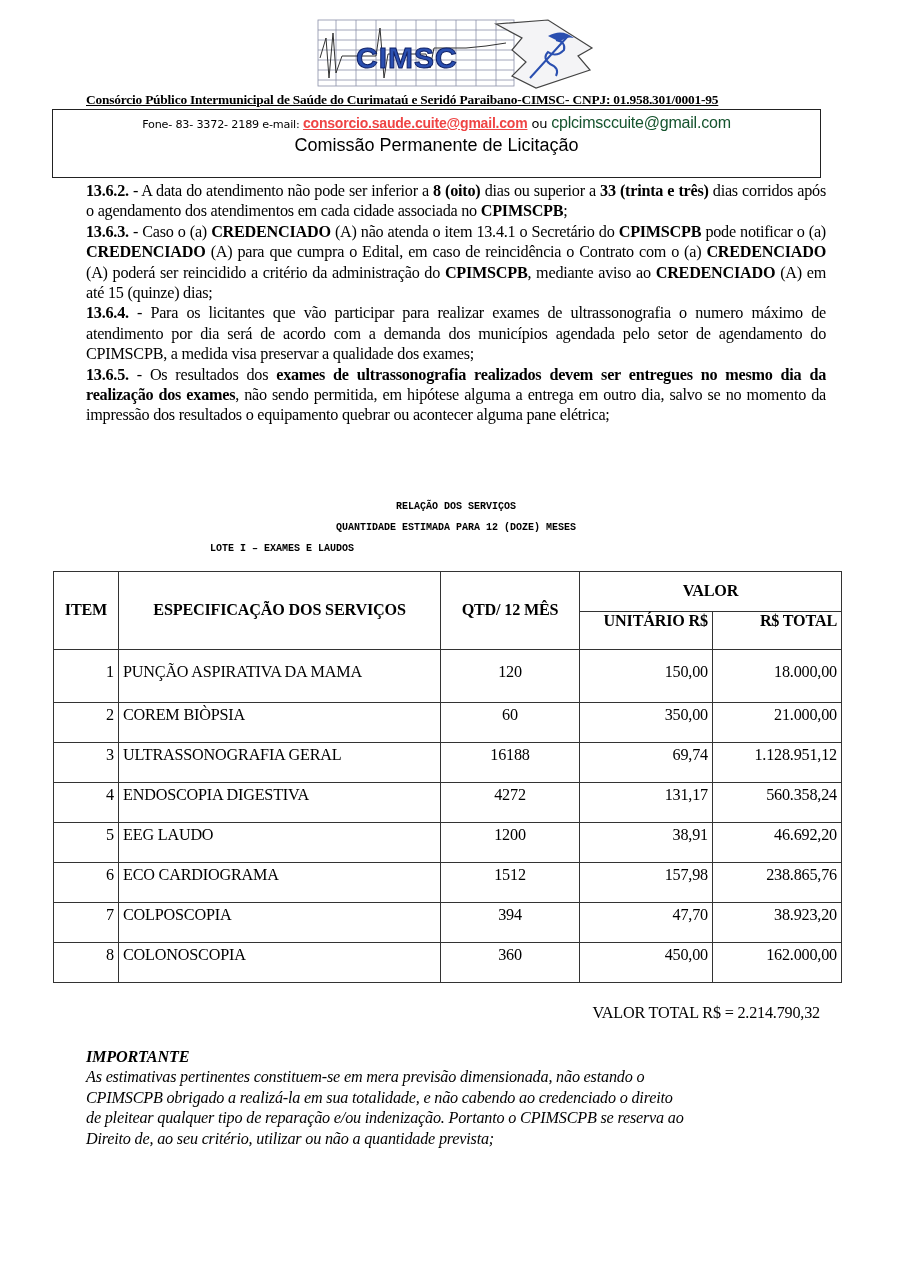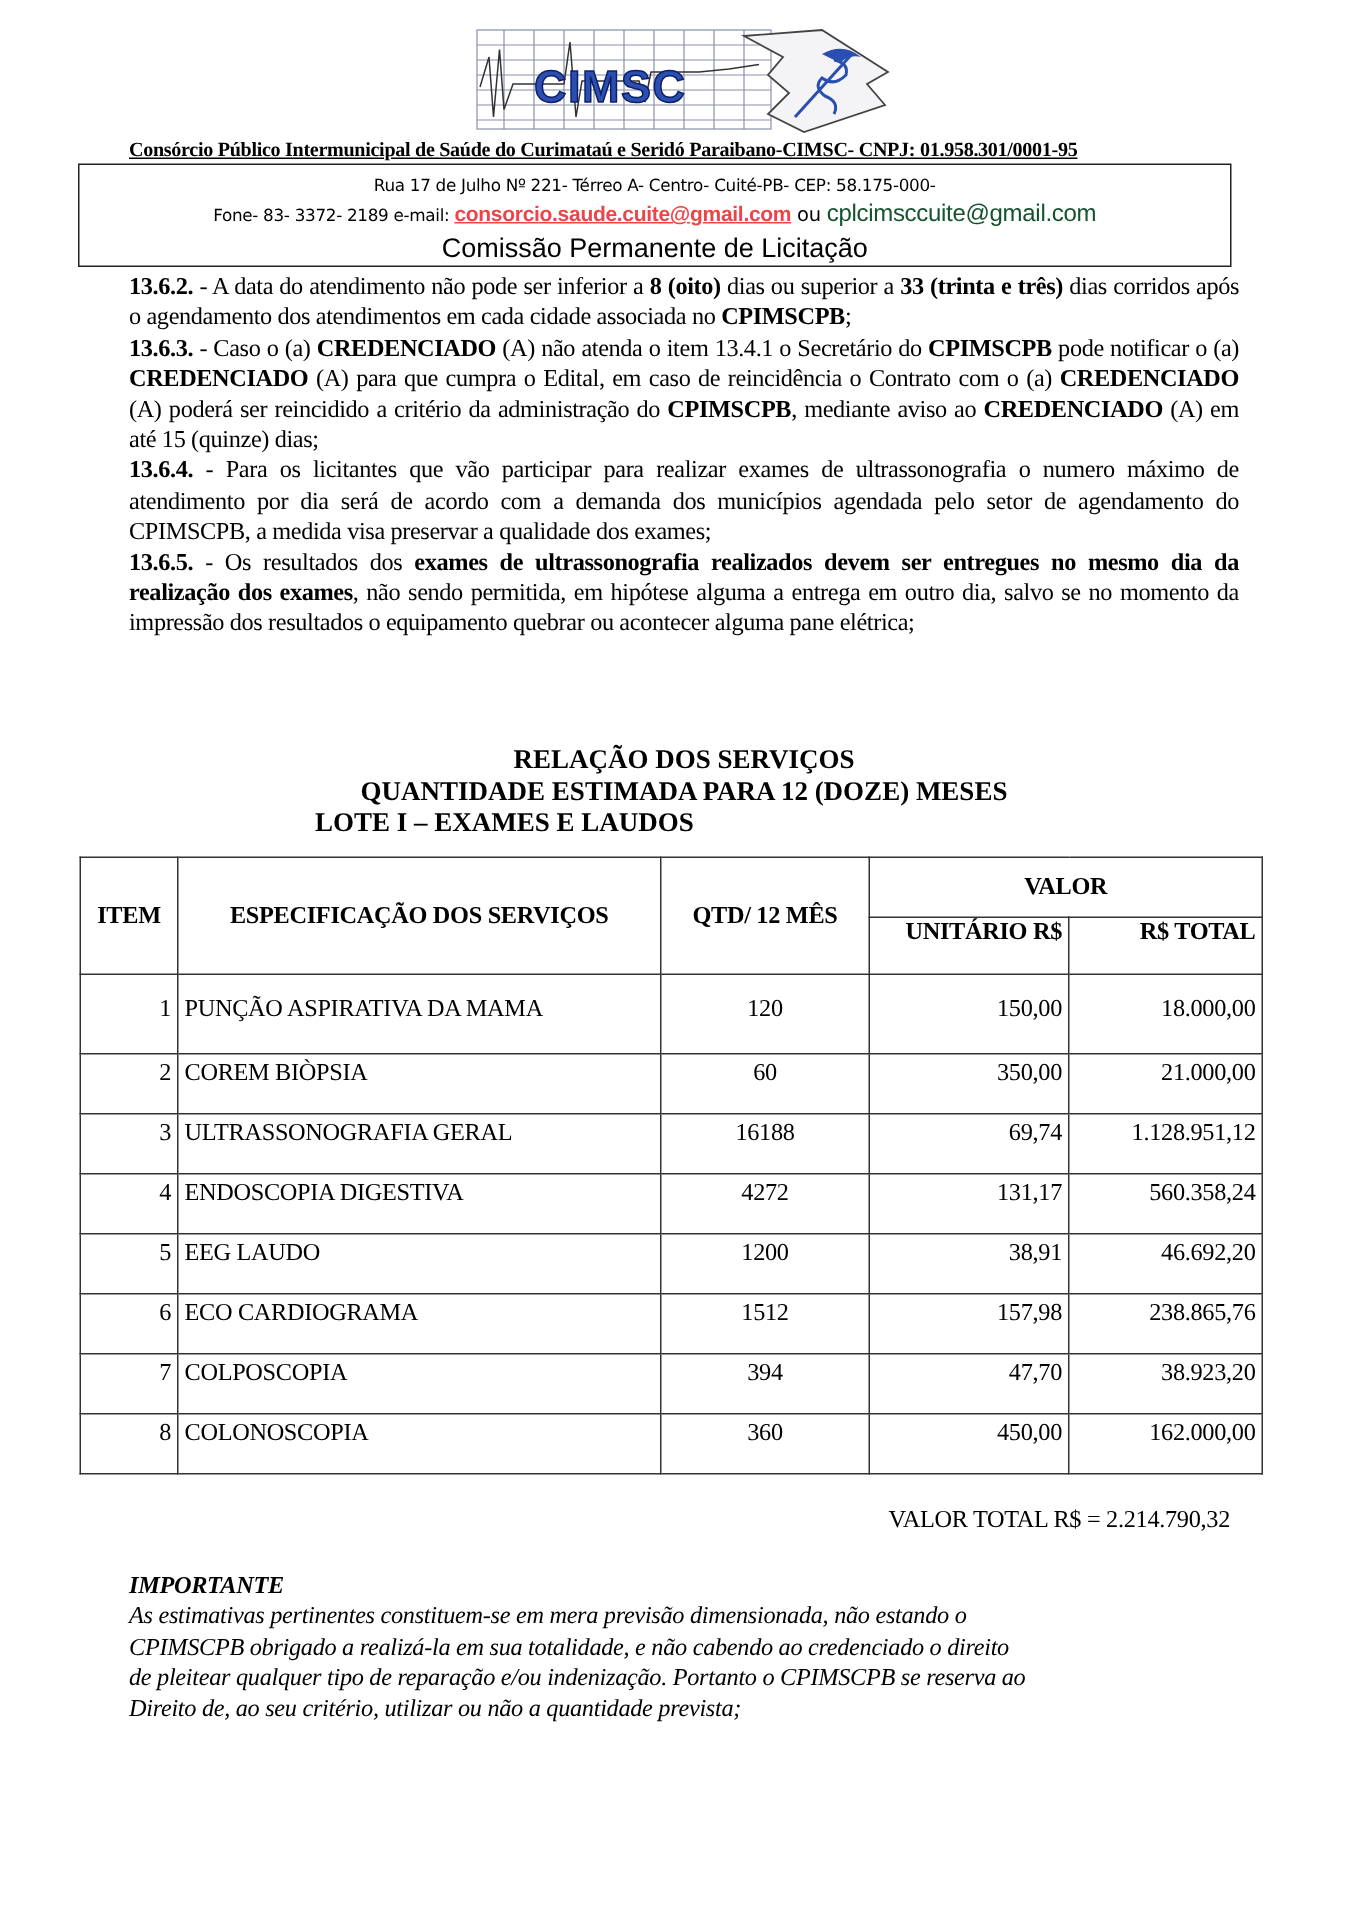--- a/index.html
+++ b/index.html
@@ -13,21 +13,21 @@
                 border: 1.3px solid #222; box-sizing: border-box; text-align: center; }
   .addr { font-family: "DejaVu Sans", sans-serif; font-size: 11.2px; margin-top: 7px; letter-spacing: -0.2px; }
   .contact { font-family: "DejaVu Sans", sans-serif; font-size: 11.2px; margin-top: 4px; letter-spacing: -0.2px; }
   .email1 { font-family: "Liberation Sans", sans-serif; font-weight: bold; font-size: 14px; color: #ef4444; text-decoration: underline; }
   .ou { font-size: 13px; }
   .email2 { font-family: Liberation Sans, sans-serif; font-size: 16px; color: #14532d; }
   .commission { font-family: Liberation Sans, sans-serif; font-size: 18px; margin-top: 3px; }
   .body-text { position: absolute; left: 86px; top: 181px; width: 740px; font-size: 16.2px; line-height: 20.4px;
                text-align: justify; letter-spacing: -0.25px; }
   .body-text p { margin: 0; }
-  .center-heads { position: absolute; left: 86px; top: 496px; width: 740px; font-weight: bold; font-size: 18px; line-height: 21px; }
+  .center-heads { position: absolute; left: 86px; top: 496px; width: 740px; font-weight: bold; font-size: 10px; line-height: 21px; font-family: Liberation Mono, monospace; }
   .center-heads div { text-align: center; }
   .center-heads .lote { text-align: left; padding-left: 124px; }
   table.services { position: absolute; left: 53px; top: 571px; width: 789px; border-collapse: collapse;
                    font-size: 16.2px; letter-spacing: -0.2px; }
   table.services td, table.services th { border: 1.2px solid #333; padding: 0 4px; }
   table.services th { font-weight: bold; }
   .h1 { height: 40px; }
   .h2 { height: 38px; }
   .c-item { width: 56px; }
   .c-spec { width: 313px; }
@@ -71,21 +71,20 @@
     <polygon points="180,6 232,2 276,30 262,38 274,52 220,70 196,58 210,44 196,32 206,20" fill="#f4f4f6" stroke="#444" stroke-width="1.2"></polygon>
     <path d="M214,60 L252,18 M240,22 q10,2 8,10 q-8,8 -16,2 q-6,6 2,12 q10,4 6,12" stroke="#2a4fb0" stroke-width="2" fill="none"></path>
     <path d="M232,18 q14,-8 26,2 q-8,-2 -14,4" fill="#2a4fb0"></path>
     <text x="40" y="50" font-family="Liberation Sans, sans-serif" font-weight="bold" font-size="30" fill="#2a4fb0" stroke="#0d1f66" stroke-width="1" letter-spacing="1">CIMSC</text>
   </svg>
 </div>
 
 <div class="org-title">Consórcio Público Intermunicipal de Saúde do Curimataú e Seridó Paraibano-CIMSC- CNPJ: 01.958.301/0001-95</div>
 
 <div class="header-box">
-  <div class="addr">Rua 17 de Julho Nº 221- Térreo A- Centro- Cuité-PB- CEP: 58.175-000-</div>
   <div class="contact">
     <span>Fone- 83- 3372- 2189 e-mail: </span><span class="email1">consorcio.saude.cuite@gmail.com</span><span class="ou"> ou </span><span class="email2">cplcimsccuite@gmail.com</span>
   </div>
   <div class="commission">Comissão Permanente de Licitação</div>
 </div>
 
 <div class="body-text">
   <p><b>13.6.2.</b><span> - A data do atendimento não pode ser inferior a </span><b>8 (oito)</b><span> dias ou superior a </span><b>33 (trinta e três)</b><span> dias corridos após o agendamento dos atendimentos em cada cidade associada no </span><b>CPIMSCPB</b><span>;</span></p>
   <p><b>13.6.3.</b><span> - Caso o (a) </span><b>CREDENCIADO</b><span> (A) não atenda o item 13.4.1 o Secretário do </span><b>CPIMSCPB</b><span> pode notificar o (a) </span><b>CREDENCIADO</b><span> (A) para que cumpra o Edital, em caso de reincidência o Contrato com o (a) </span><b>CREDENCIADO</b><span> (A) poderá ser reincidido a critério da administração do </span><b>CPIMSCPB</b><span>, mediante aviso ao </span><b>CREDENCIADO</b><span> (A) em até 15 (quinze) dias;</span></p>
   <p><b>13.6.4.</b><span> - Para os licitantes que vão participar para realizar exames de ultrassonografia o numero máximo de atendimento por dia será de acordo com a demanda dos municípios agendada pelo setor de agendamento do CPIMSCPB, a medida visa preservar a qualidade dos exames;</span></p>

